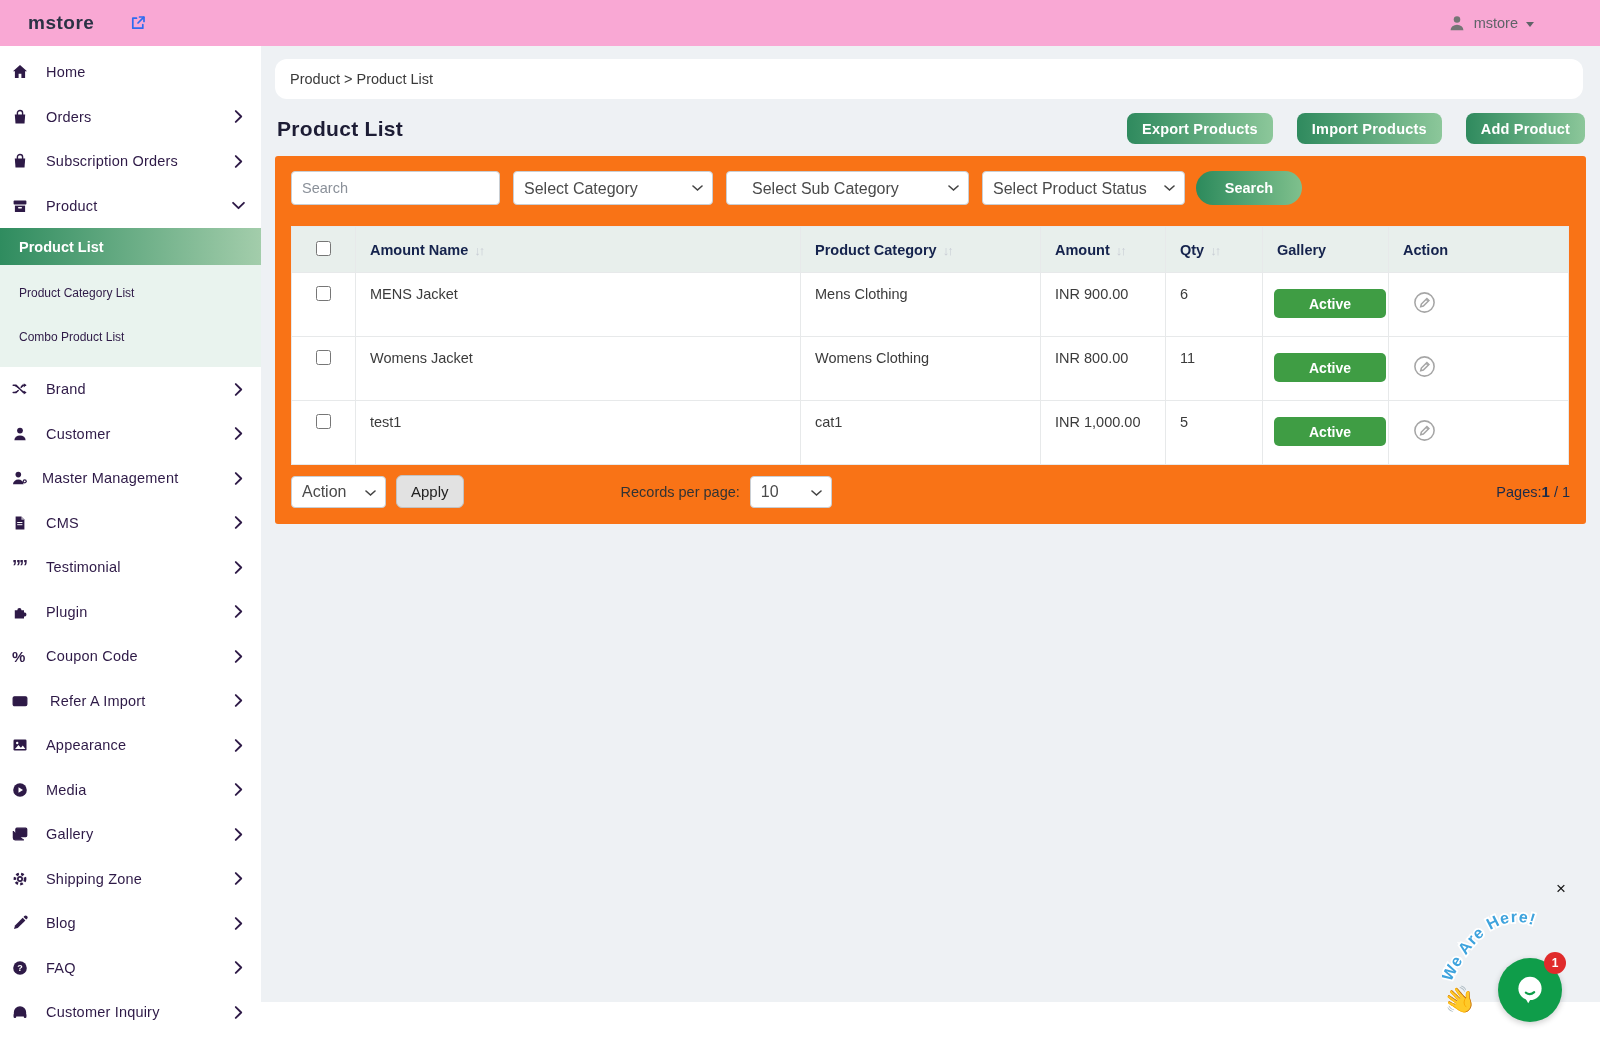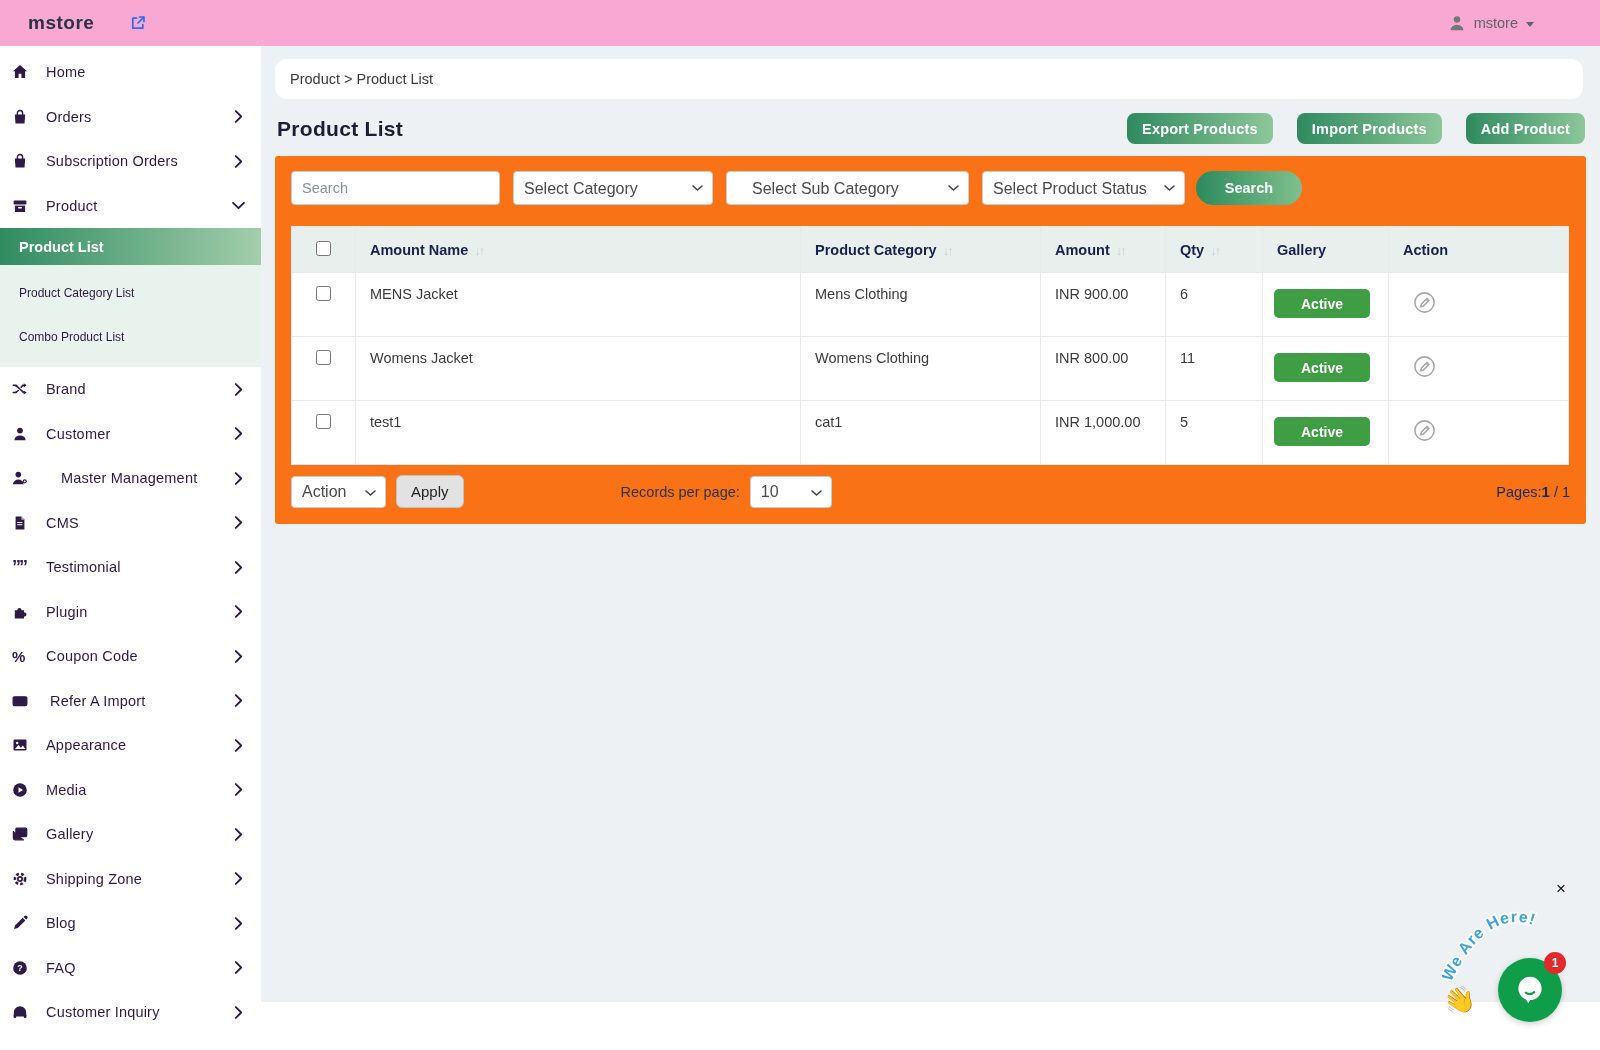--- a/index.html
+++ b/index.html
@@ -64,21 +64,21 @@
 
   
   table.ptable { border-collapse:collapse; width:1277px; table-layout:fixed; }
   .ptable th, .ptable td { border:1px solid #e7e9ea; font-size:14.5px; }
   .ptable thead th { background:#e8efec; color:#15234d; font-weight:bold; text-align:left; height:46px; padding:0 14px; }
   .ptable thead th.cb, .ptable td.cb { text-align:center; padding:0; }
   .ptable tbody td { background:#fff; color:#3b3b3b; vertical-align:top; height:64px; padding:13px 14px 0 14px; }
   .ptable tbody td.cb { padding-top:13px; }
   .sort { color:#c8ccd4; font-size:13px; margin-left:6px; letter-spacing:-2px; }
   input[type="checkbox"] { width:15px; height:15px; cursor:pointer; }
-  .badge { display:inline-block; border:none; width:96px; height:29px; background:#3f9d44; border-radius:5px; color:#fff;
+  .badge { display:inline-block; border:none; width:112px; height:29px; background:#3f9d44; border-radius:5px; color:#fff;
            font-family:inherit; font-size:14px; font-weight:bold; cursor:pointer; margin-top:3px; }
   .statuscell { padding-left:11px !important; }
   .editico { display:inline-block; margin:5px 0 0 10px; cursor:pointer; }
 
   
   .tfooter { display:flex; align-items:center; margin-top:10px; }
   .sel.small select { width:95px; height:32px; }
   .applybtn { margin-left:10px; height:33px; padding:0 14px; background:#e2e2e2; border:1px solid #c2c2c2; border-radius:6px;
               font-family:inherit; font-size:15px; color:#222; cursor:pointer; }
   .records { display:flex; align-items:center; gap:10px; margin-left:157px; color:#333; font-size:14.5px; }
@@ -225,21 +225,21 @@
 
       <div class="sitem">
         <span class="sicon">
           <svg viewBox="0 0 16 16">
               <circle cx="6.3" cy="4.6" r="2.8"></circle>
               <path d="M1 14.2a5.3 4.6 0 0 1 10.6 0z"></path>
               <circle cx="12.7" cy="11.3" r="2.1"></circle>
               <circle cx="12.7" cy="11.3" r=".9" fill="#fff"></circle>
             </svg>
           </span>
-        <span class="slabel" style="margin-left:23px">Master Management</span>
+        <span class="slabel" style="margin-left:4px">Master Management</span>
         <span class="schev">
           <svg viewBox="0 0 8 12" fill="none" stroke="#2e1a47" stroke-width="1.7" stroke-linecap="round" stroke-linejoin="round">
               <path d="M1.5 1l5 5-5 5"></path>
             </svg>
           </span>
       </div>
 
       <div class="sitem">
         <span class="sicon">
           <svg viewBox="0 0 16 16">

